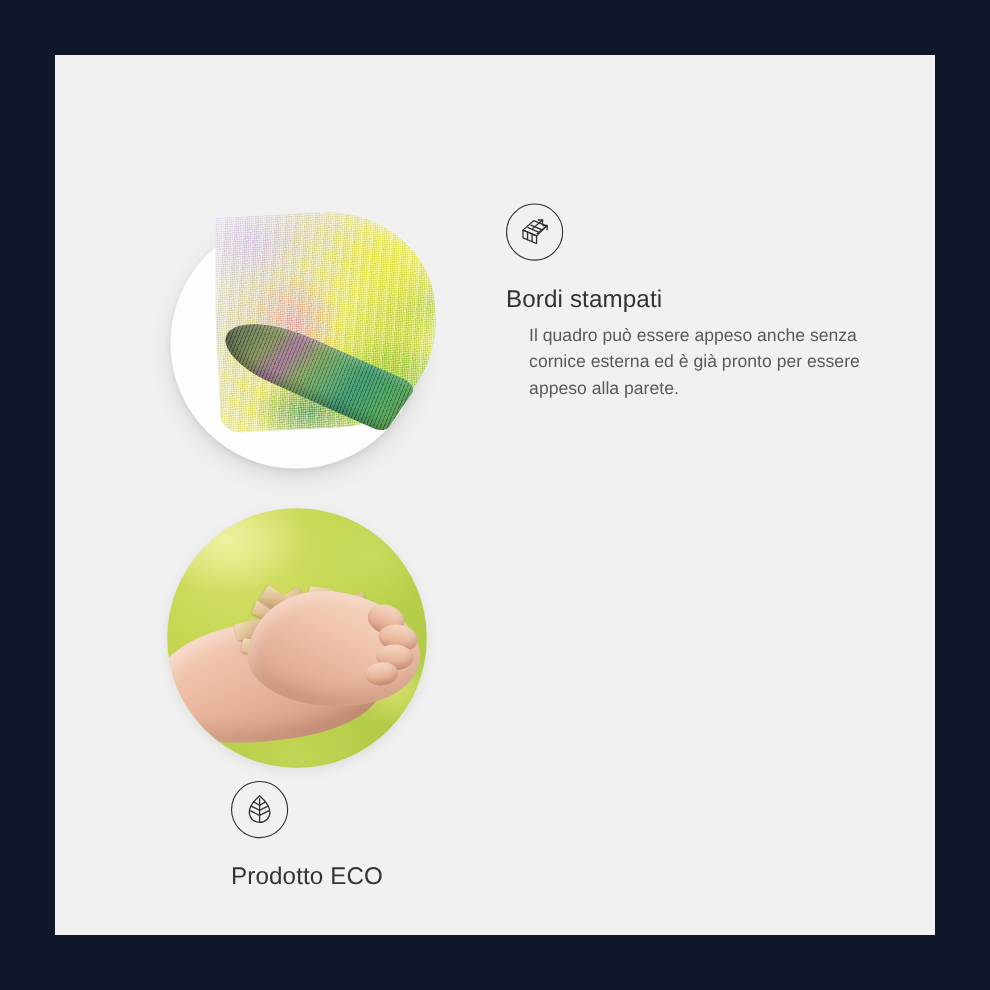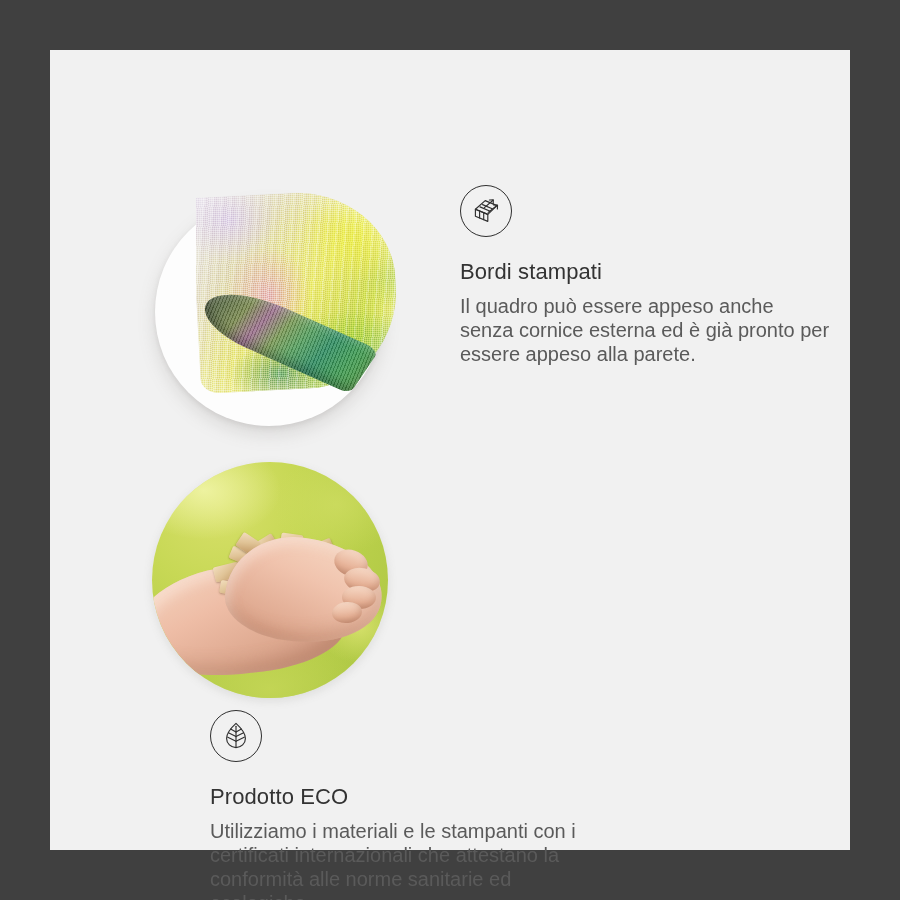--- a/index.html
+++ b/index.html
@@ -10,21 +10,21 @@
     height: 900px;
     background: #ffffff;
     font-family: "Liberation Sans", sans-serif;
     overflow: hidden;
   }
 
   .page {
     position: relative;
     width: 900px;
     height: 900px;
-    background: #404040;
+    background: #0f172a;
   }
 
   
   .panel {
     position: absolute;
     left: 50px;
     top: 50px;
     width: 800px;
     height: 800px;
     background: #f1f1f1;
@@ -261,24 +261,25 @@
   .feature-title {
     font-size: 22px;
     font-weight: 400;
     color: #333333;
     letter-spacing: 0.1px;
     margin-bottom: 9px;
     white-space: nowrap;
   }
 
   .feature-body {
-    font-size: 20px;
+    font-size: 16px;
     line-height: 24px;
     color: #5a5a5a;
     font-weight: 400;
+    margin-left: 21px;
   }
 </style>
 </head>
 <body>
 
 <div class="page">
   <div class="panel">
 
     <div class="feature feature-edges">
 
@@ -367,18 +368,17 @@
 
             <path d="M15 11.0 L20.4 8.0"></path>
             <path d="M15 11.0 L9.6 8.0"></path>
             <path d="M15 15.6 L22.6 11.8"></path>
             <path d="M15 15.6 L7.4 11.8"></path>
             <path d="M15 20.2 L23.2 16.2"></path>
             <path d="M15 20.2 L6.8 16.2"></path>
           </svg>
         </div>
         <div class="feature-title">Prodotto ECO</div>
-        <div class="feature-body">Utilizziamo i materiali e le stampanti con i certificati internazionali che attestano la conformità alle norme sanitarie ed ecologiche.</div>
       </div>
     </div>
 
   </div>
 </div>
 
 </body></html>

